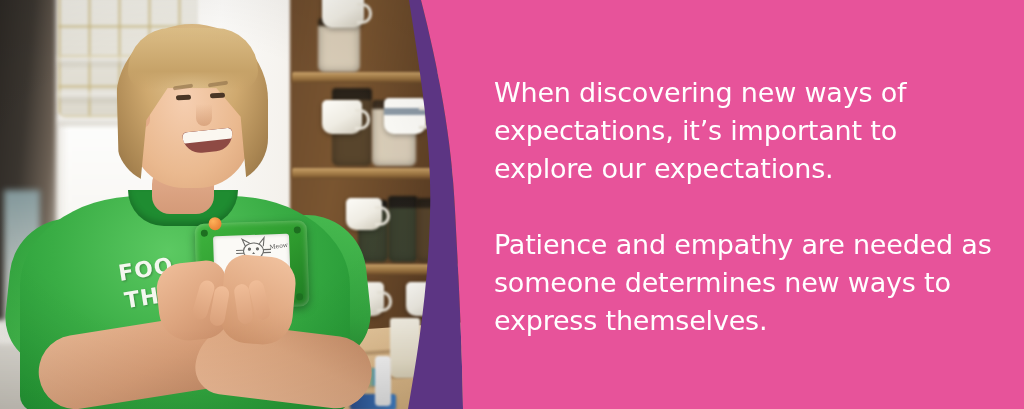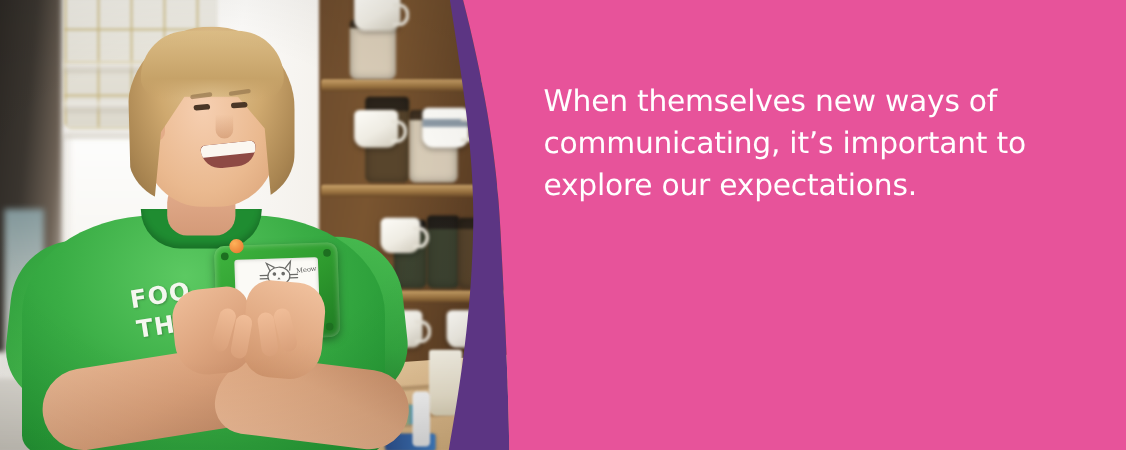--- a/index.html
+++ b/index.html
@@ -490,17 +490,18 @@
 
     <path d="M 421 0
              C 438 66, 452 140, 455 210
              C 458 268, 462 340, 463 409
              L 1024 409
              L 1024 0
              Z" fill="#E7539A"></path>
   </svg>
 
   <div class="copy">
-    <p>When themselves new ways of communicating, it’s important to explore our expectations.</p>
+    <p>When discovering new ways of expectations, it’s important to explore our expectations.</p>
     <div class="spacer"></div>
+    <p>Patience and empathy are needed as someone determines new ways to express themselves.</p>
   </div>
 
 </div>
 
 </body></html>

